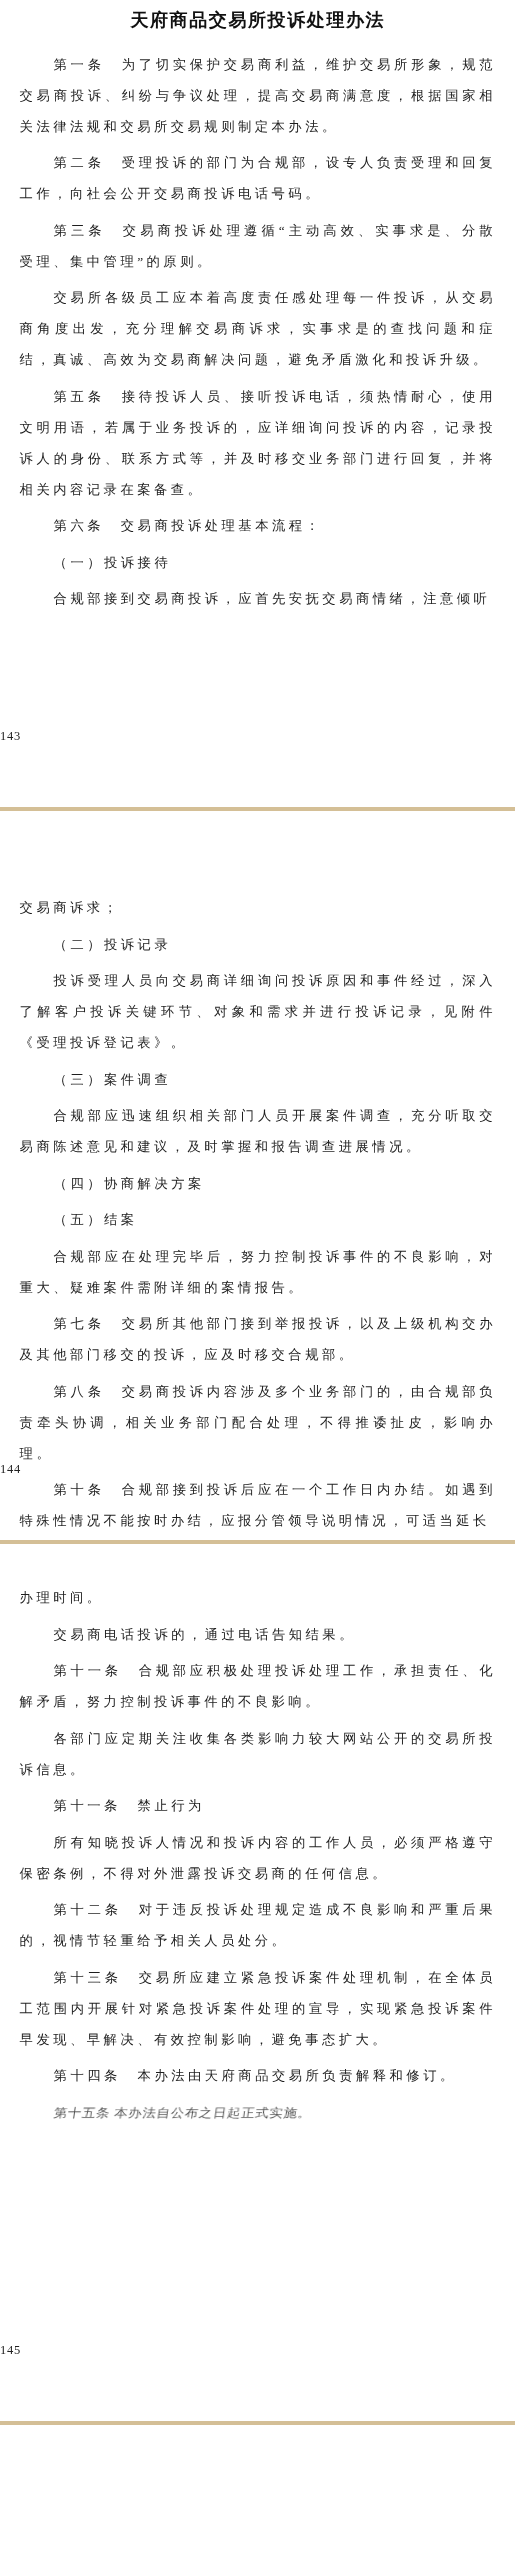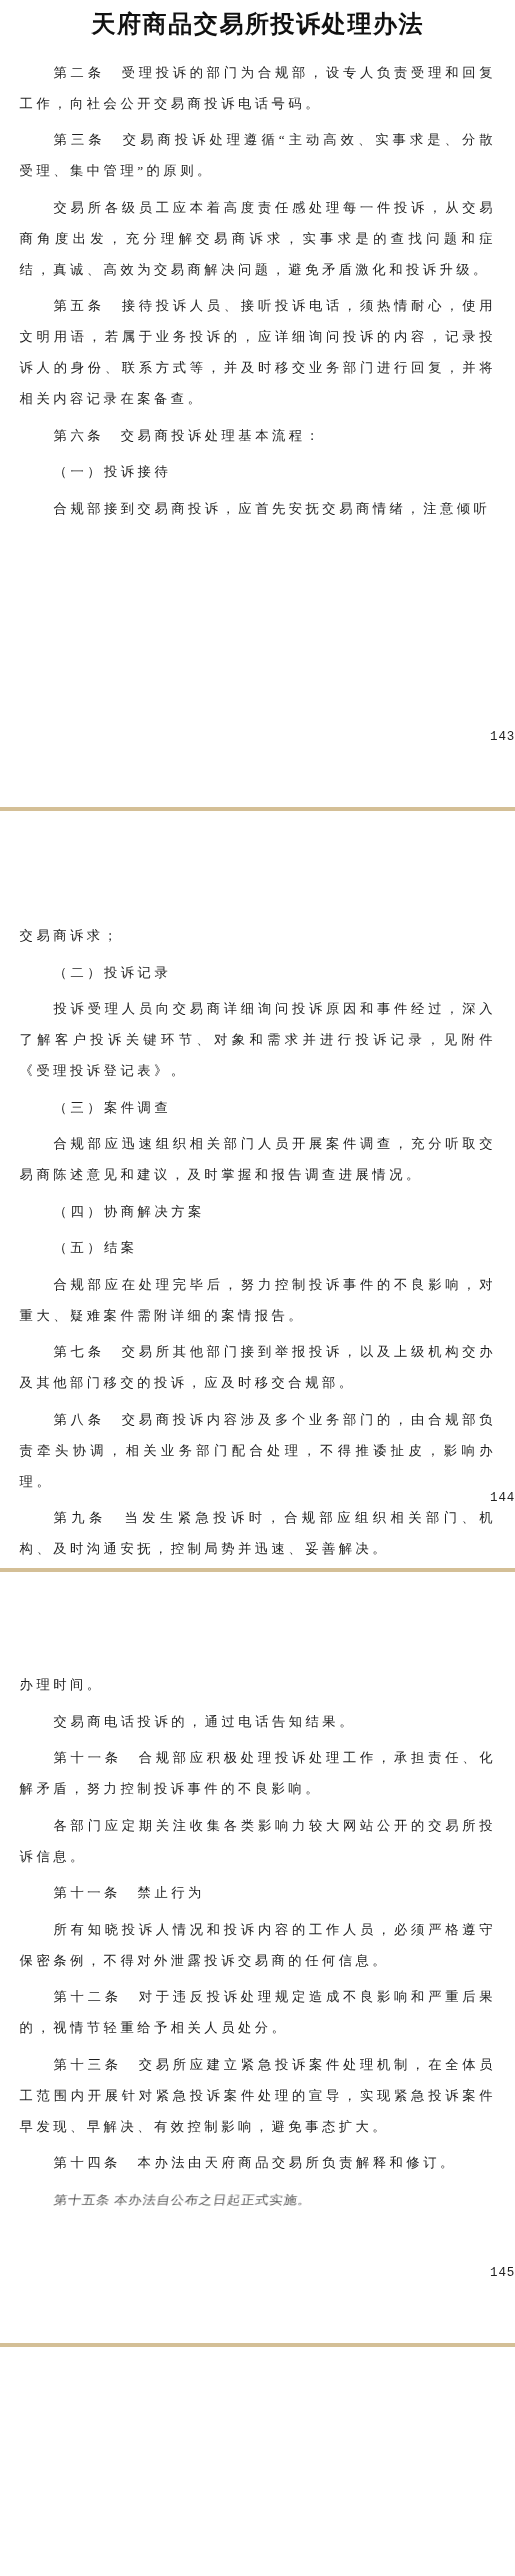--- a/index.html
+++ b/index.html
@@ -16,36 +16,36 @@
   .page {
     position: relative;
     width: 515px;
     box-sizing: border-box;
     background: #ffffff;
     padding-left: 19.6px;
     padding-right: 19px;
     overflow: hidden;
   }
   .page-1 { height: 811px; padding-top: 6.3px; }
-  .page-2 { height: 733px; padding-top: 81px; margin-top: 28px; }
-  .page-3 { height: 775px; padding-top: 97px; }
+  .page-2 { height: 733px; padding-top: 81px; }
+  .page-3 { height: 881px; padding-top: 38px; }
   .divider {
     position: absolute;
     left: 0;
     bottom: 0;
     width: 100%;
     height: 3.9px;
     background: #d4bf96;
   }
   .title {
     margin: 1.6px 0 17px 0;
     text-align: center;
     font-family: "DejaVu Sans", "Liberation Sans", sans-serif;
     font-weight: bold;
-    font-size: 24px;
+    font-size: 18px;
     letter-spacing: 1.6px;
     color: #111111;
   }
   .page-body p {
     margin: 0 0 5.5px 0;
     font-size: 13.3px;
     line-height: 31px;
     letter-spacing: 3.5px;
     text-align: justify;
     color: #1e1e1e;
@@ -57,35 +57,36 @@
     opacity: 0.78;
     letter-spacing: 0.8px;
     transform: skewX(-8deg) scaleY(0.92);
     transform-origin: left center;
   }
   .page-number {
     position: absolute;
     left: 0;
     bottom: 67px;
     width: 100%;
-    text-align: right;
-    font-family: Liberation Mono, monospace;
+    text-align: left;
+    font-family: Liberation Serif, serif;
     font-size: 12.5px;
     letter-spacing: 0.8px;
     color: #222222;
   }
 </style>
 </head>
 <body>
 
 <div class="doc">
 
   <section class="page page-1">
     <h1 class="title">天府商品交易所投诉处理办法</h1>
     <div class="page-body">
+        <p class="indent">第一条　为了切实保护交易商利益，维护交易所形象，规范交易商投诉、纠纷与争议处理，提高交易商满意度，根据国家相关法律法规和交易所交易规则制定本办法。</p>
         <p class="indent">第二条　受理投诉的部门为合规部，设专人负责受理和回复工作，向社会公开交易商投诉电话号码。</p>
         <p class="indent">第三条　交易商投诉处理遵循“主动高效、实事求是、分散受理、集中管理”的原则。</p>
         <p class="indent">交易所各级员工应本着高度责任感处理每一件投诉，从交易商角度出发，充分理解交易商诉求，实事求是的查找问题和症结，真诚、高效为交易商解决问题，避免矛盾激化和投诉升级。</p>
         <p class="indent">第五条　接待投诉人员、接听投诉电话，须热情耐心，使用文明用语，若属于业务投诉的，应详细询问投诉的内容，记录投诉人的身份、联系方式等，并及时移交业务部门进行回复，并将相关内容记录在案备查。</p>
         <p class="indent">第六条　交易商投诉处理基本流程：</p>
         <p class="indent">（一）投诉接待</p>
         <p class="indent">合规部接到交易商投诉，应首先安抚交易商情绪，注意倾听</p>
       </div>
     <div class="page-number">143</div>
     <div class="divider"></div>
@@ -96,21 +97,20 @@
         <p class="flush">交易商诉求；</p>
         <p class="indent">（二）投诉记录</p>
         <p class="indent">投诉受理人员向交易商详细询问投诉原因和事件经过，深入了解客户投诉关键环节、对象和需求并进行投诉记录，见附件《受理投诉登记表》。</p>
         <p class="indent">（三）案件调查</p>
         <p class="indent">合规部应迅速组织相关部门人员开展案件调查，充分听取交易商陈述意见和建议，及时掌握和报告调查进展情况。</p>
         <p class="indent">（四）协商解决方案</p>
         <p class="indent">（五）结案</p>
         <p class="indent">合规部应在处理完毕后，努力控制投诉事件的不良影响，对重大、疑难案件需附详细的案情报告。</p>
         <p class="indent">第七条　交易所其他部门接到举报投诉，以及上级机构交办及其他部门移交的投诉，应及时移交合规部。</p>
         <p class="indent">第八条　交易商投诉内容涉及多个业务部门的，由合规部负责牵头协调，相关业务部门配合处理，不得推诿扯皮，影响办理。</p>
-        <p class="indent">第九条　当发生紧急投诉时，合规部应组织相关部门、机构、及时沟通安抚，控制局势并迅速、妥善解决。</p>
         <p class="indent">第十条　合规部接到投诉后应在一个工作日内办结。如遇到特殊性情况不能按时办结，应报分管领导说明情况，可适当延长</p>
       </div>
     <div class="page-number">144</div>
     <div class="divider"></div>
   </section>
 
   <section class="page page-3">
     <div class="page-body">
         <p class="flush">办理时间。</p>
         <p class="indent">交易商电话投诉的，通过电话告知结果。</p>

